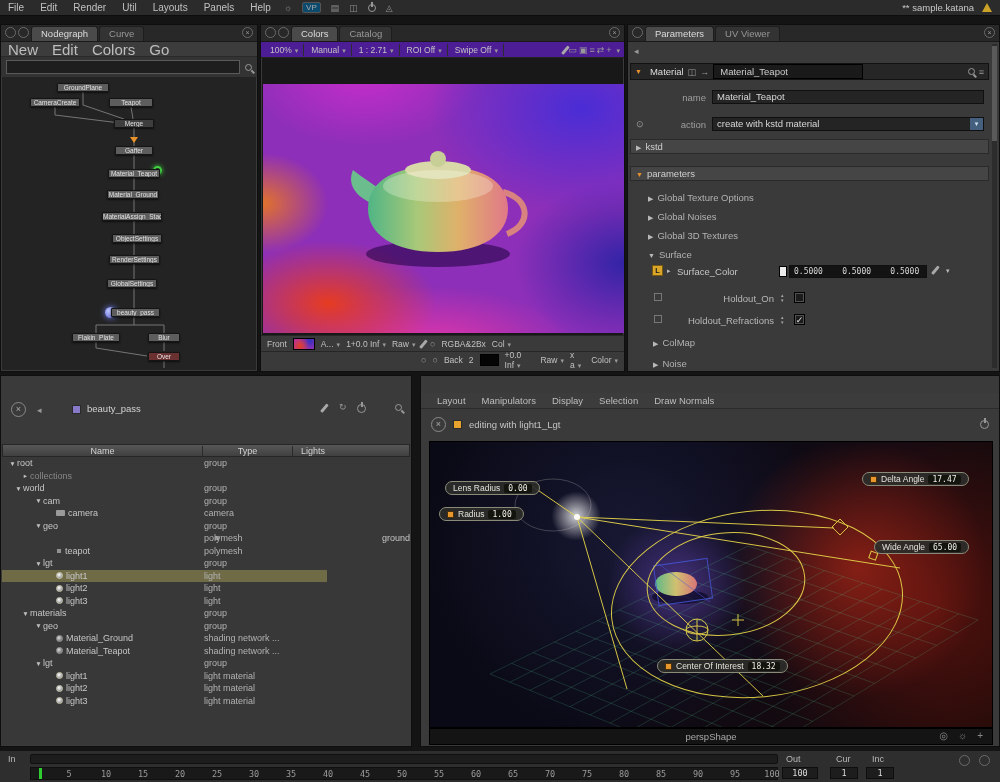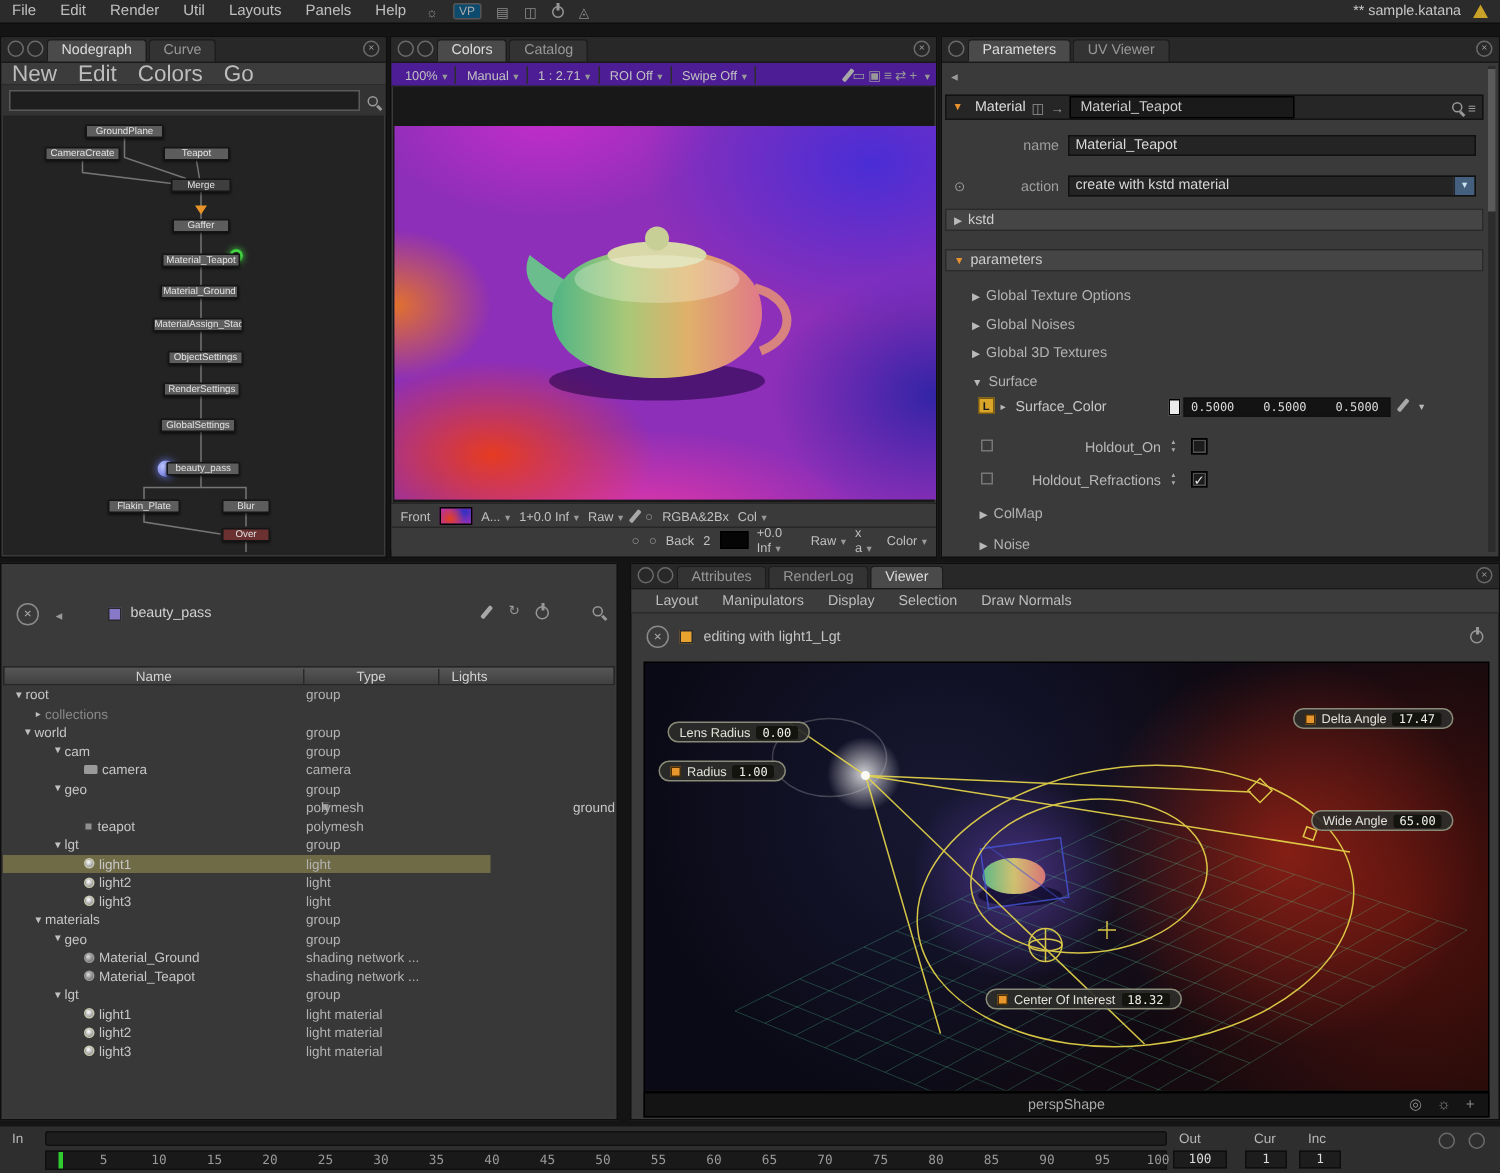--- a/index.html
+++ b/index.html
@@ -442,31 +442,20 @@
       <div class="sg-row" style="top: 237.5px; padding-left: 45px; width: 100%;">
         <span class="exp"></span>
         <span class="bulb"></span>
         <span>light3</span>
         <span class="sg-type">light material</span>
       </div>
     </div>
 </div>
 
 <div class="panel" id="p-viewer" style="left:420px;top:375px;width:580px;height:372px">
-  <div class="pane-header">
-    <span class="pane-cicon"></span>
-    <span class="pane-cicon"></span>
-    <span class="tabs" id="vw-tabs">
-        <span class="tab">Attributes</span>
-        <span class="tab">RenderLog</span>
-        <span class="tab active">Viewer</span>
-      </span>
-      <span class="sp"></span>
-    <span class="pane-cicon">×</span>
-  </div>
   <div id="vw-menu">
       <span id="vw-menu-items" style="display:flex">
         <span>Layout</span>
         <span>Manipulators</span>
         <span>Display</span>
         <span>Selection</span>
         <span>Draw Normals</span>
       </span>
     </div>
   <div id="vw-info">

